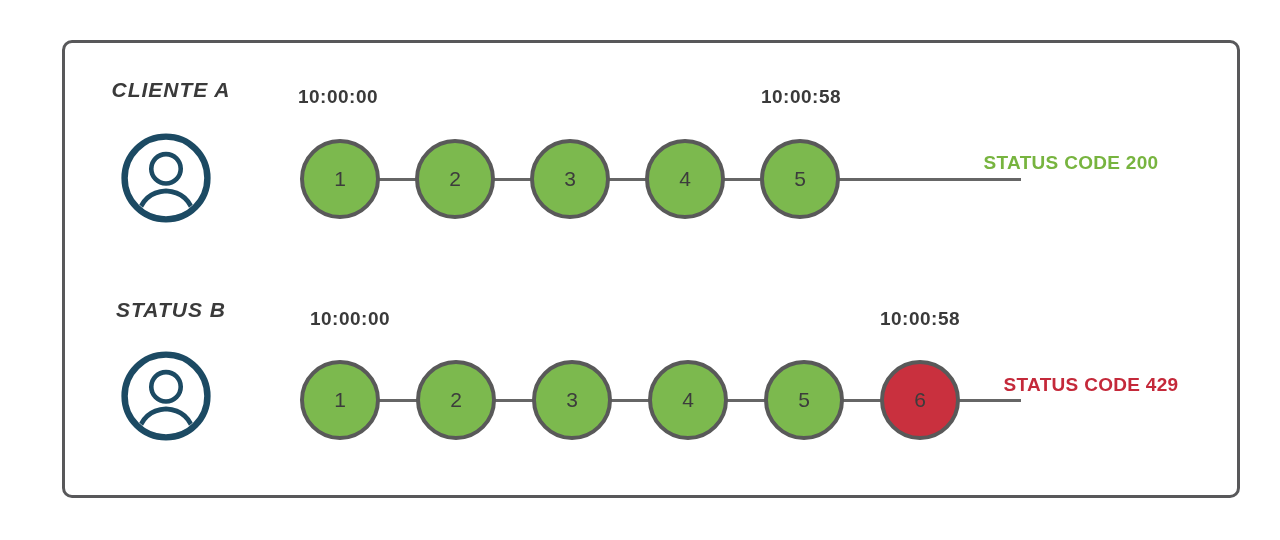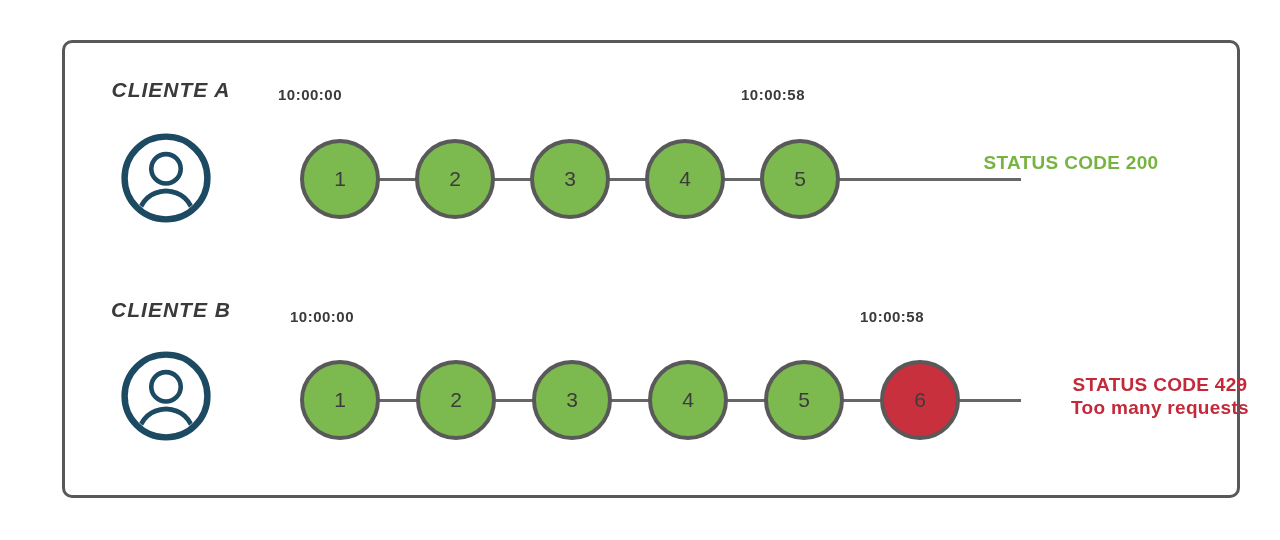--- a/index.html
+++ b/index.html
@@ -55,24 +55,24 @@
     align-items: center;
     justify-content: center;
     font-size: 21px;
     color: #3c3c3c;
     box-sizing: content-box;
   }
   .node.ok { background: var(--green, #7cb94e); }
   .node.limited { background: var(--red, #c9303e); }
   .timestamp {
     position: absolute;
-    font-size: 15px;
+    font-size: 19px;
     font-weight: bold;
     color: var(--text, #3a3a3a);
-    text-align: left;
+    text-align: center;
     width: 120px;
     letter-spacing: 0.5px;
   }
   .status-block {
     position: absolute;
     width: 180px;
     text-align: center;
     font-size: 19px;
     font-weight: bold;
     line-height: 23px;
@@ -93,21 +93,21 @@
   .rowA .n3 { left: 530px; top: 139px; }
   .rowA .n4 { left: 645px; top: 139px; }
   .rowA .n5 { left: 760px; top: 139px; }
 
   
   .rowB .client-label { left: 96px;  top: 298px; }
   .rowB .avatar       { left: 120px; top: 350px; }
   .rowB .timeline     { left: 340px; top: 399px; width: 681px; }
   .rowB .timestamp.start { left: 290px; top: 308px; }
   .rowB .timestamp.end   { left: 860px; top: 308px; }
-  .rowB .status-block    { left: 1070px; top: 373px; }
+  .rowB .status-block    { left: 1001px; top: 373px; }
   .rowB .n1 { left: 300px; top: 360px; }
   .rowB .n2 { left: 416px; top: 360px; }
   .rowB .n3 { left: 532px; top: 360px; }
   .rowB .n4 { left: 648px; top: 360px; }
   .rowB .n5 { left: 764px; top: 360px; }
   .rowB .n6 { left: 880px; top: 360px; }
 </style>
 </head>
 <body>
 
@@ -148,21 +148,21 @@
     <div class="node n5 ok">
         <span>5</span>
       </div>
 
     <div class="status-block green">
       <div>STATUS CODE 200</div>
     </div>
   </div>
 
   <div class="rowB">
-    <div class="client-label">CLIENTE B</div>
+    <div class="client-label">STATUS B</div>
 
     <svg class="avatar" viewBox="0 0 100 100">
       <circle cx="50" cy="50" r="45" fill="#ffffff" stroke="#1c4a63" stroke-width="7"></circle>
       <clipPath id="avclip-b">
           <circle cx="50" cy="50" r="41"></circle>
         </clipPath>
       <g clip-path="url(#avclip-b)" fill="#ffffff" stroke="#1c4a63" stroke-width="5">
         <circle cx="50" cy="40" r="16"></circle>
         <path d="M18 102 Q20 66 50 64 Q80 66 82 102 Z"></path>
       </g>
@@ -187,16 +187,15 @@
       </div>
     <div class="node n5 ok">
         <span>5</span>
       </div>
     <div class="node n6 limited">
         <span>6</span>
       </div>
 
     <div class="status-block red">
       <div>STATUS CODE 429</div>
-      <div>Too many requests</div>
     </div>
   </div>
 </div>
 
 </body></html>

